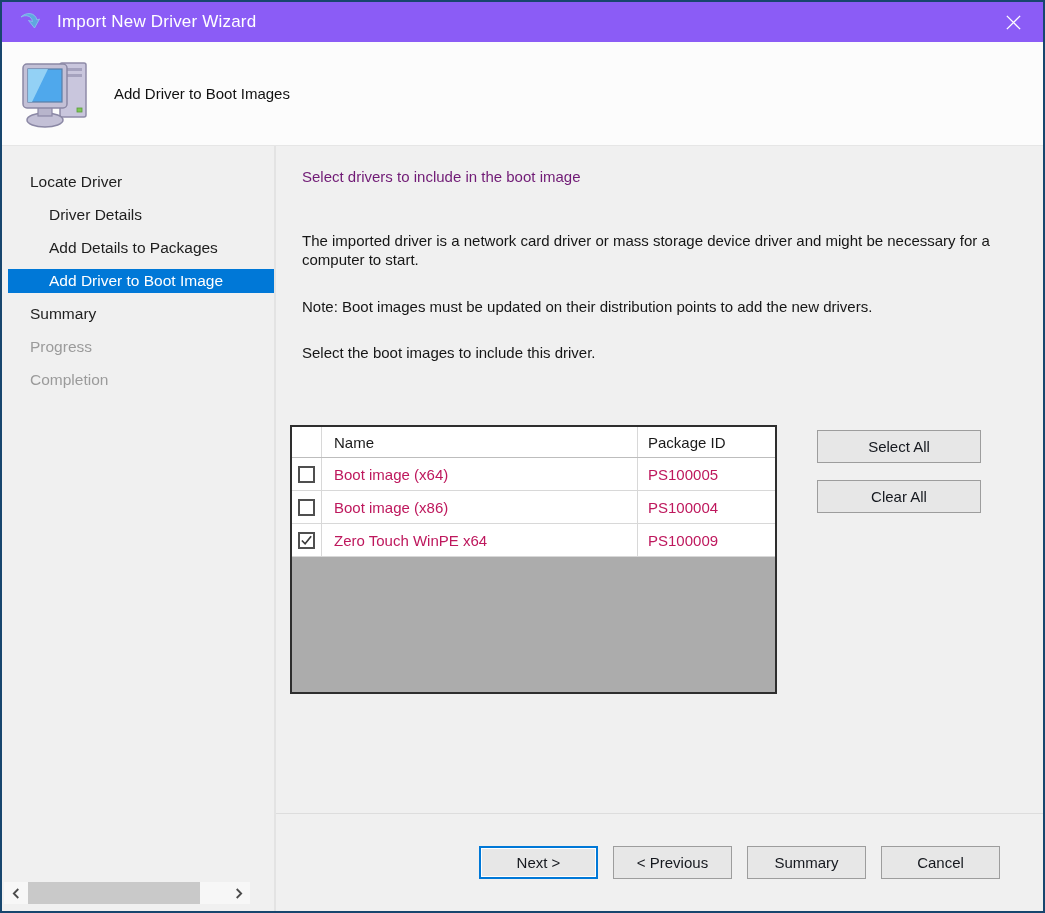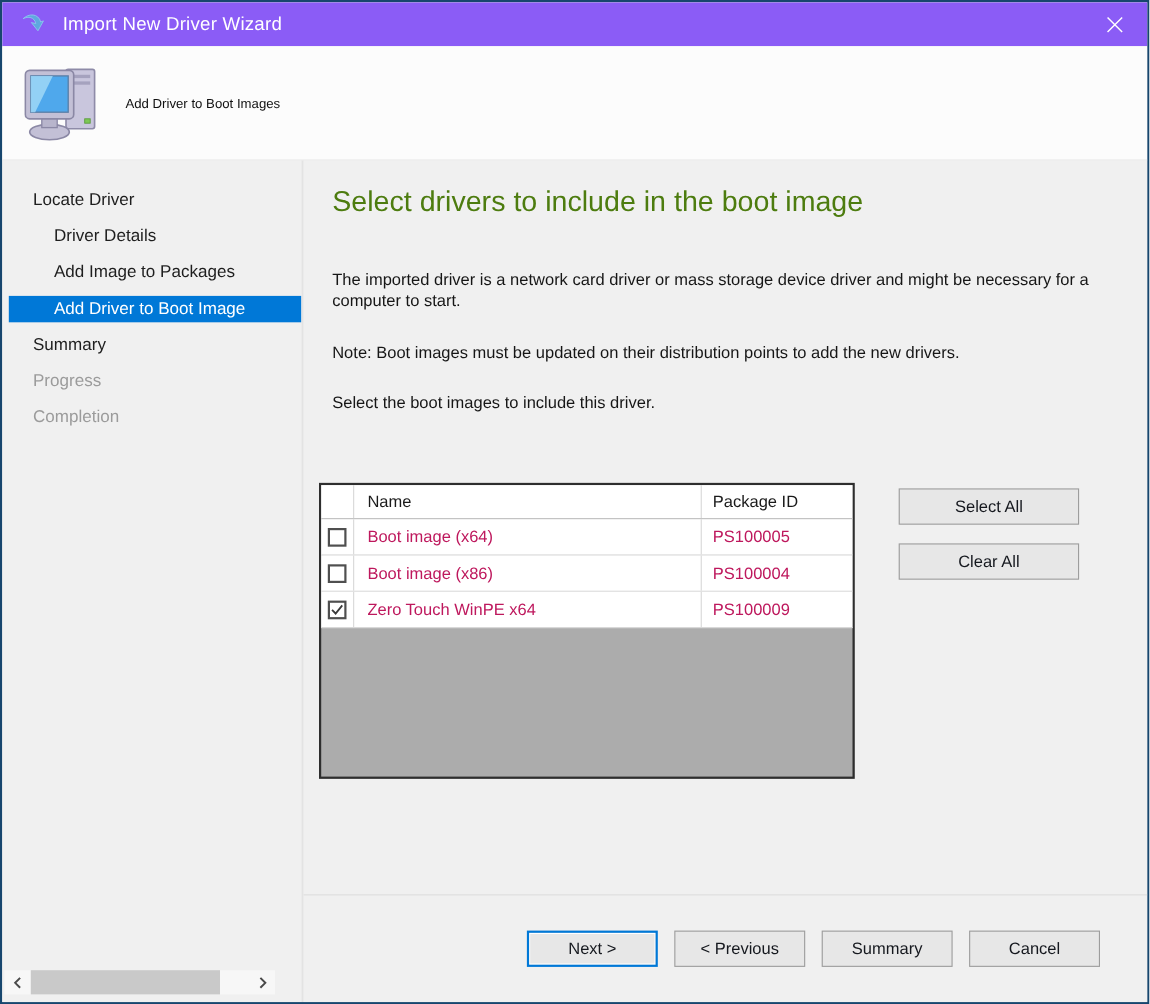--- a/index.html
+++ b/index.html
@@ -11,41 +11,41 @@
     overflow:hidden;
   }
   
   .titlebar{height:40px;background:#8b5cf6;display:flex;align-items:center;}
   .titlebar-icon{margin-left:16px;width:26px;height:26px;flex:0 0 auto;}
   .titlebar-title{margin-left:13px;color:#FFFFFF;font-size:17px;letter-spacing:.2px;}
   .close-btn{margin-left:auto;margin-right:10px;width:40px;height:34px;display:flex;align-items:center;justify-content:center;cursor:default;}
   
   .app-header{height:104px;background:#FCFCFC;border-bottom:1px solid #E6E6E6;display:flex;align-items:center;}
   .app-header-icon{margin-left:20px;width:70px;height:72px;flex:0 0 auto;}
-  .app-header-title{margin-left:22px;font-size:12px;color:#111;}
+  .app-header-title{margin-left:22px;font-size:15px;color:#111;}
   
   .main{display:flex;height:765px;position:relative;}
   .sidebar{width:272px;position:relative;background:#F0F0F0;flex:0 0 auto;overflow:hidden;}
   .steps{padding-top:24px;}
   .step{height:24px;line-height:24px;margin:0 0 9px 6px;padding-left:22px;
         font-size:15.5px;color:#1E1E1E;white-space:nowrap;overflow:hidden;}
   .step.sub{padding-left:41px;}
   .step.selected{background:#0078D7;color:#FFFFFF;}
   .step.disabled{color:#9B9B9B;}
   .v-divider{width:2px;background:#E3E3E3;flex:0 0 auto;}
   
   .h-scrollbar{position:absolute;left:2px;bottom:7px;width:246px;height:22px;
                display:flex;align-items:stretch;background:#F7F7F7;}
   .sb-arrow{width:24px;display:flex;align-items:center;justify-content:center;flex:0 0 auto;}
   .sb-thumb{width:172px;background:#C9C9C9;flex:0 0 auto;}
   .sb-track{flex:1;}
   
   .content{flex:1;position:relative;background:#F0F0F0;}
   .content-inner{padding:22px 0 0 26px;}
-  .page-heading{margin:0;font-size:26px;font-weight:400;color:#4d7c0f;}
+  .page-heading{margin:0;font-size:15px;font-weight:400;color:#701a75;}
   .para{width:724px;margin:0;font-size:15px;line-height:19px;color:#161616;}
   .para.first{margin-top:46px;}
   .para.mid{margin-top:27px;}
   .para.last{margin-top:28px;}
   
   .list-area{display:flex;margin:63px 0 0 -12px;}
   .listview{width:487px;height:269px;border:2px solid #2E2E2E;background:#ACACAC;flex:0 0 auto;}
   .lv-header{display:flex;height:31px;background:#FFFFFF;border-bottom:1px solid #BDBDBD;font-size:15px;color:#1A1A1A;}
   .lv-row{display:flex;height:33px;background:#FFFFFF;border-bottom:1px solid #D8D8D8;font-size:15px;color:#be185d;}
   .col-cb{width:30px;border-right:1px solid #D8D8D8;display:flex;align-items:center;justify-content:center;flex:0 0 auto;}
@@ -102,21 +102,21 @@
     </span>
     <span class="app-header-title">Add Driver to Boot Images</span>
   </div>
 
   <div class="main">
 
     <div class="sidebar">
       <div class="steps">
         <div class="step">Locate Driver</div>
         <div class="step sub">Driver Details</div>
-        <div class="step sub">Add Image to Packages</div>
+        <div class="step sub">Add Details to Packages</div>
         <div class="step sub selected">Add Driver to Boot Image</div>
         <div class="step">Summary</div>
         <div class="step disabled">Progress</div>
         <div class="step disabled">Completion</div>
       </div>
       <div class="h-scrollbar">
         <span class="sb-arrow">
           <svg viewBox="0 0 10 12" width="9" height="11">
               <path d="M7 1 L2 6 L7 11" stroke="#4A4A4A" stroke-width="2" fill="none"></path>
             </svg>

